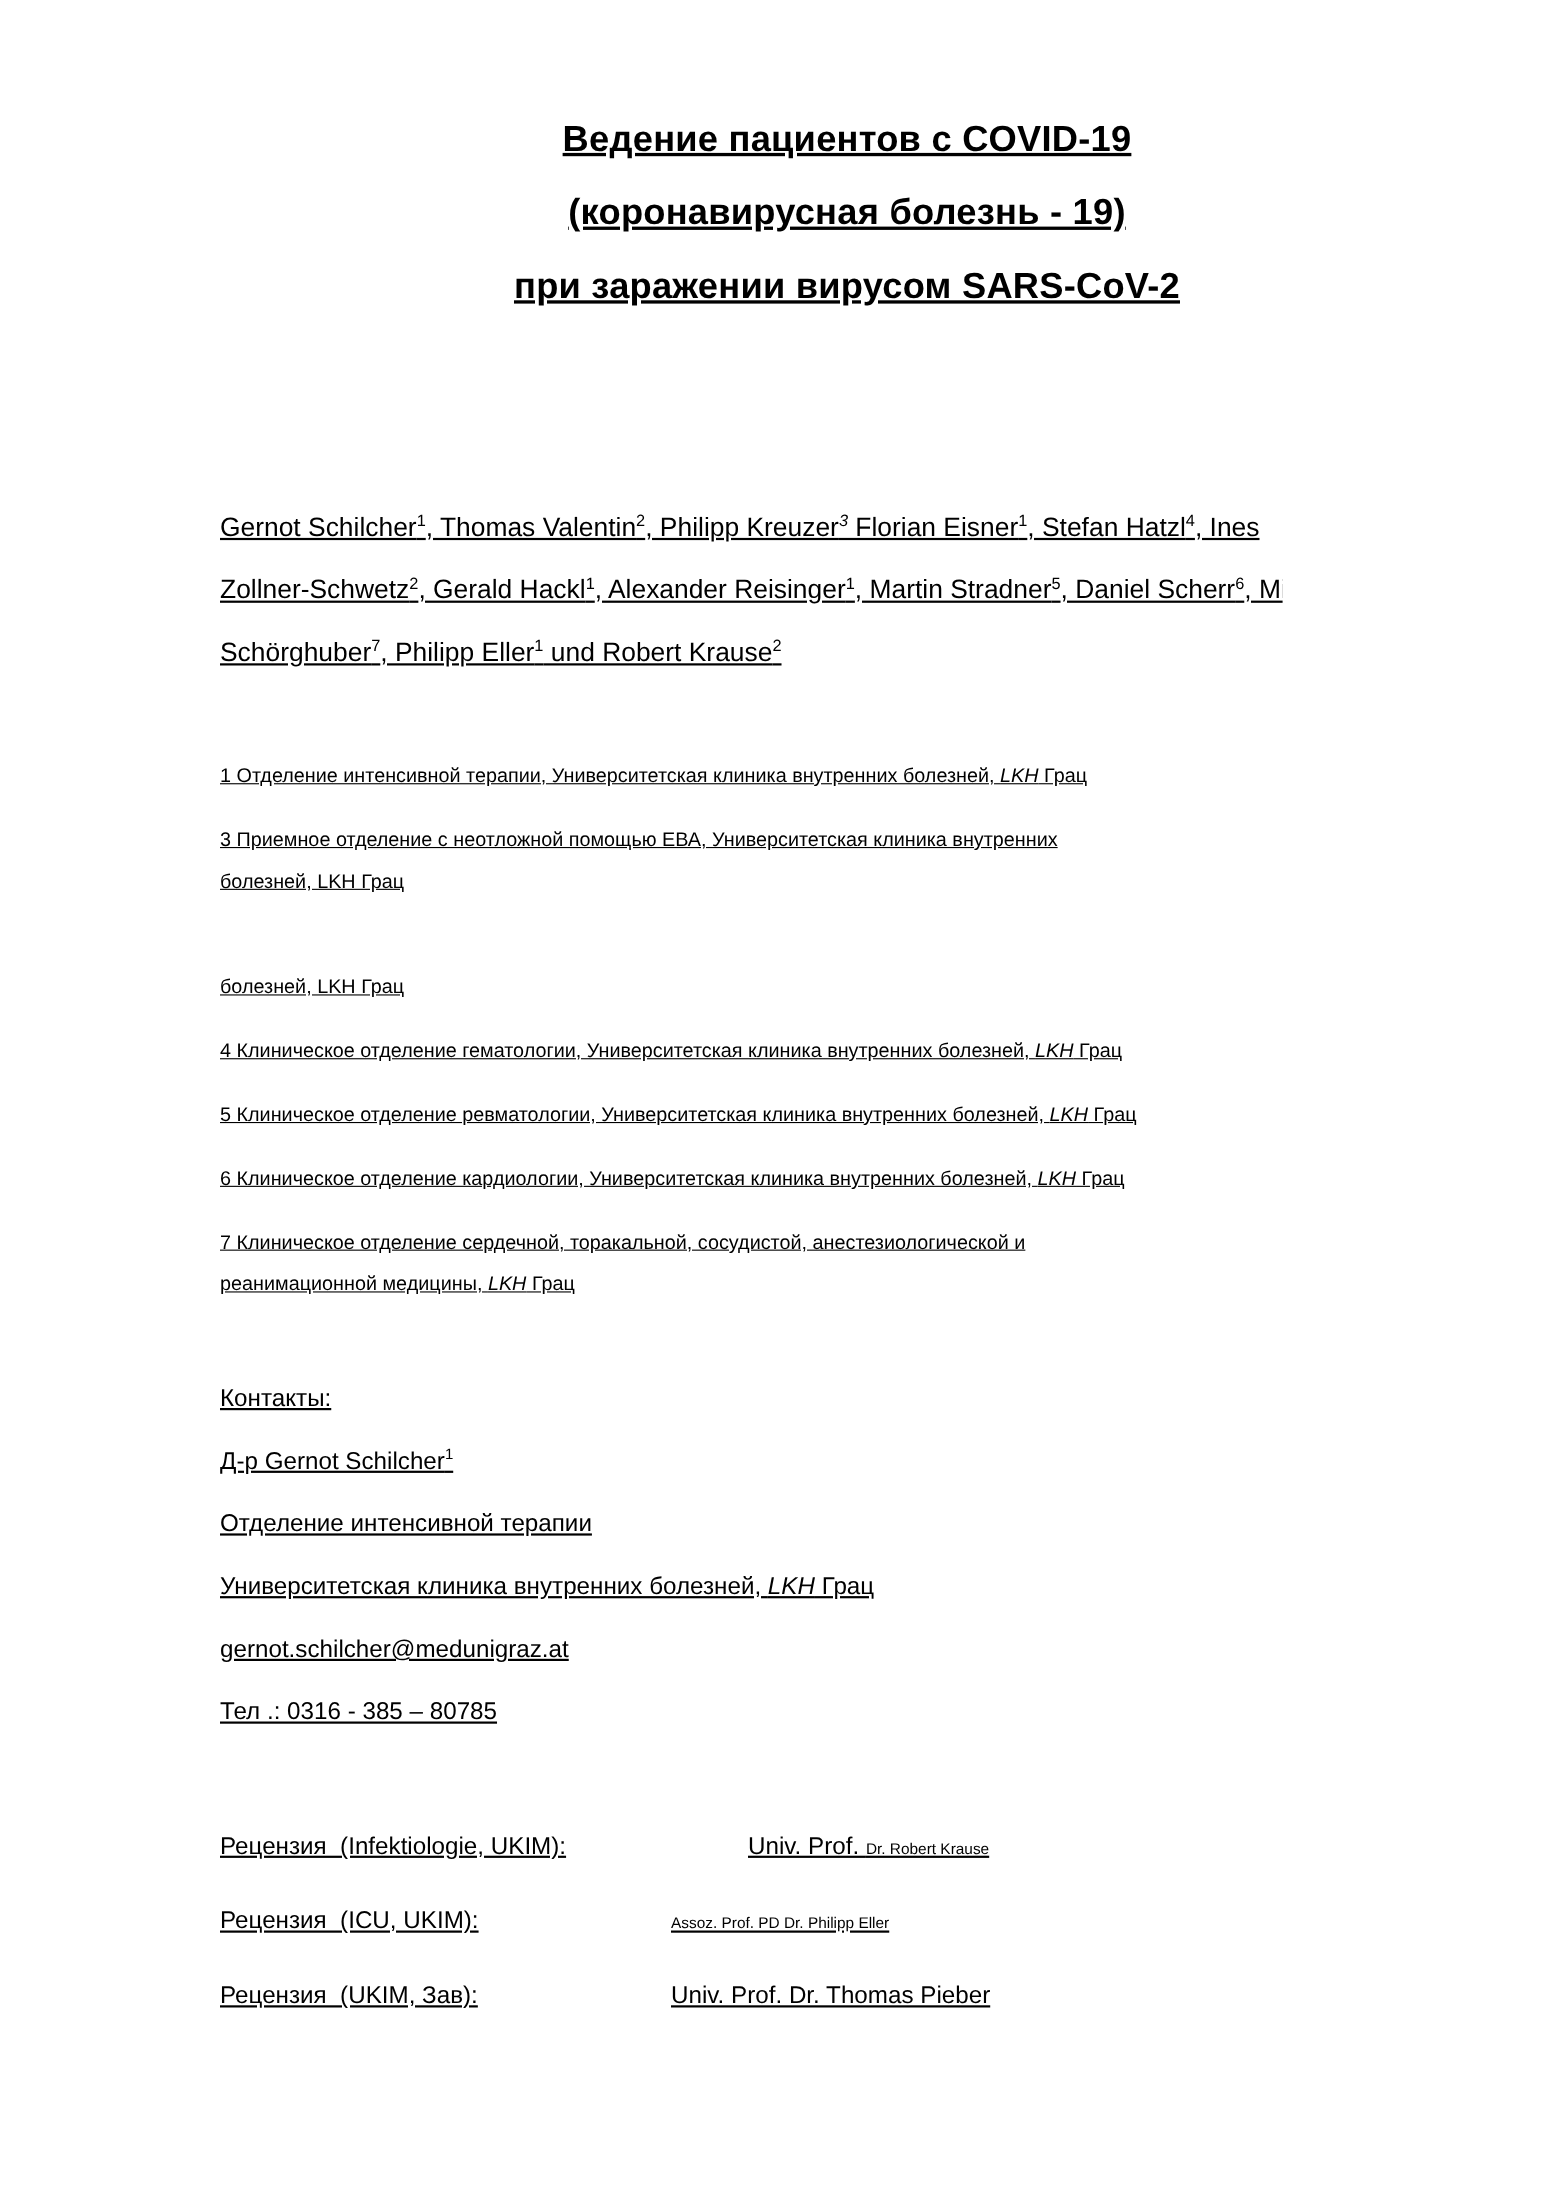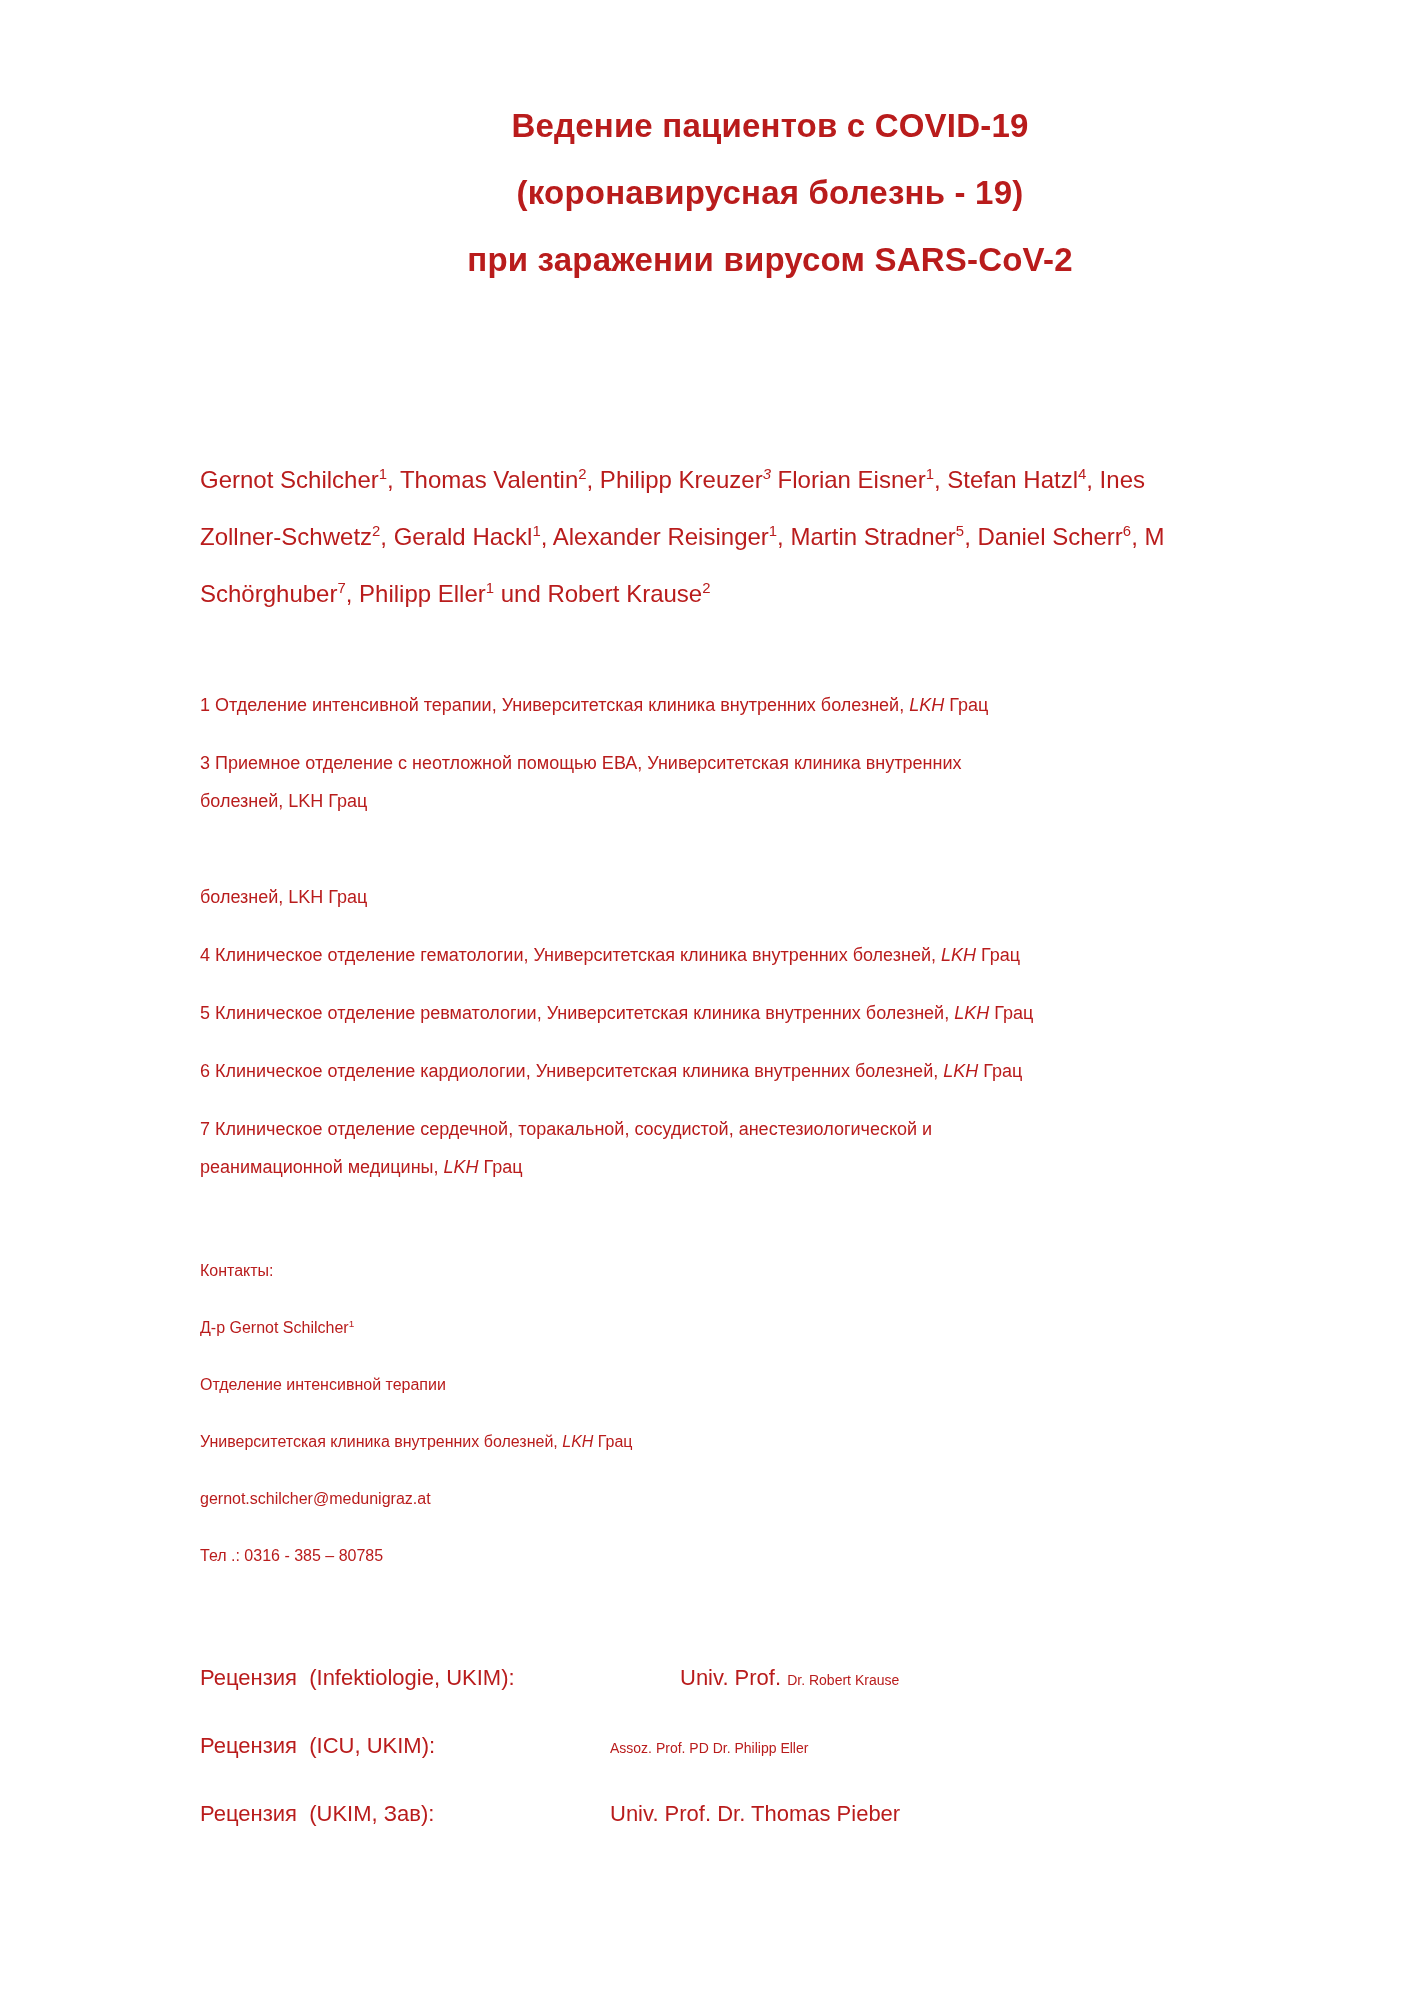--- a/index.html
+++ b/index.html
@@ -1,36 +1,37 @@
 <!DOCTYPE html>
 <html><head>
 <meta charset="utf-8">
 <style>
   html,body{margin:0;padding:0;background:#ffffff;}
   .page{
     position:relative;
     width:1166px;height:2000px;
     box-sizing:border-box;
     background:#ffffff;
-    color:#b91c1c;
+    color:#000000;
     font-family:"Liberation Sans", sans-serif;
     padding:92px 70px 0 200px;
     overflow:hidden;
+    text-decoration:underline;
   }
   .title-block{ text-align:center; width:1140px; }
   .title-line{
     font-size:33px; font-weight:700; line-height:67px;
     letter-spacing:.2px; white-space:nowrap;
   }
   .authors-block{ margin-top:158px; width:1144px; }
   .author-line{ font-size:24px; line-height:57px; white-space:nowrap; }
   .affiliations-block{ margin-top:64px; width:1150px; }
   .affiliation{ font-size:18px; line-height:38px; margin-bottom:20px; }
   .contacts-block{ margin-top:56px; }
-  .contact-line{ font-size:16px; line-height:57px; }
+  .contact-line{ font-size:22px; line-height:57px; }
   .reviews-block{ margin-top:80px; font-size:22px; }
   .review-row{ display:flex; align-items:baseline; margin-bottom:38px; line-height:28px; }
   .review-label{ width:410px; flex:0 0 410px; white-space:pre-wrap; }
   .review-value{ white-space:pre-wrap; }
   .review-value.indent{ margin-left:70px; }
   sup{ font-size:0.62em; line-height:0; vertical-align:super; }
   .seg-i{ font-style:italic; }
   .seg-sm{ font-size:14px;text-align:center; }
 </style>
 </head>

